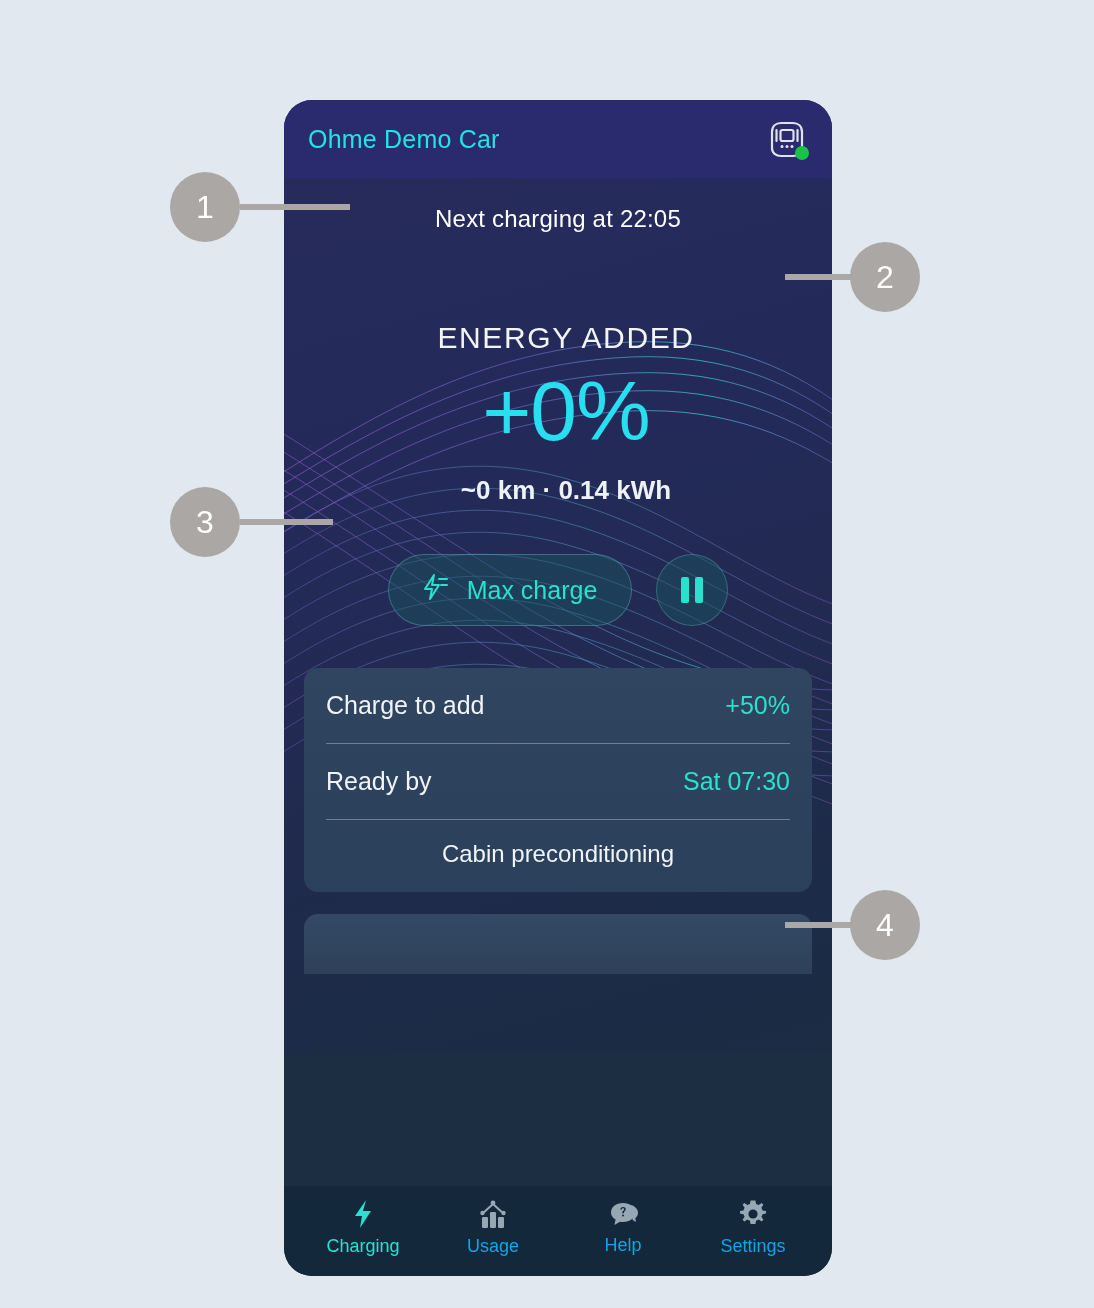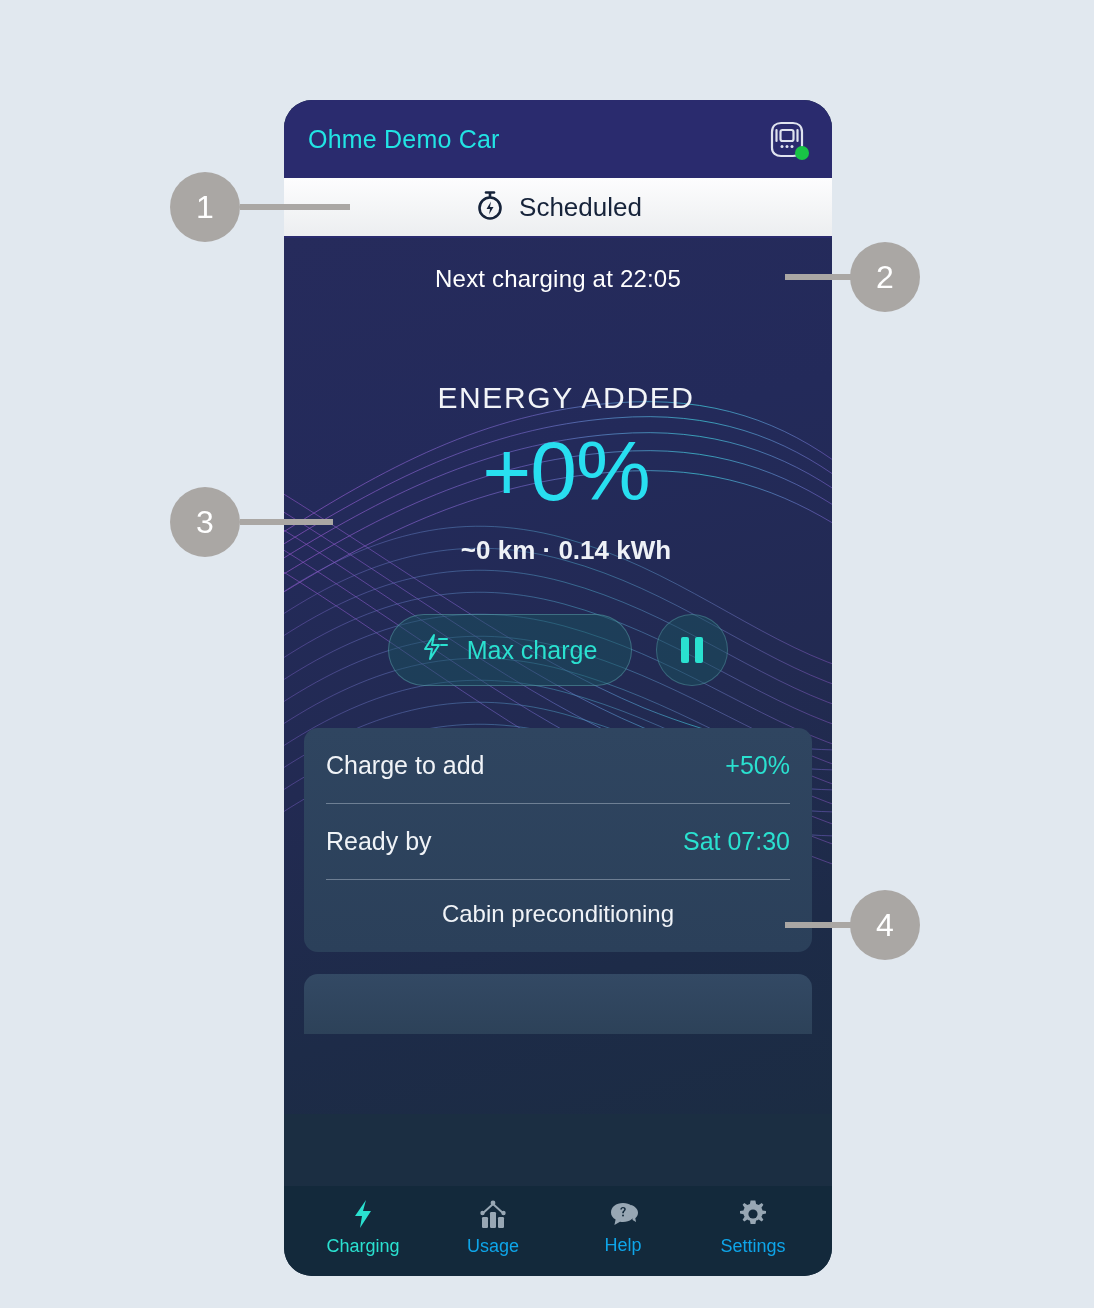--- a/index.html
+++ b/index.html
@@ -267,31 +267,20 @@
         <line x1="12.5" y1="14" x2="12.5" y2="25" stroke="#dfe3ef" stroke-width="2.2" stroke-linecap="round"></line>
         <line x1="33.5" y1="14" x2="33.5" y2="25" stroke="#dfe3ef" stroke-width="2.2" stroke-linecap="round"></line>
         <circle cx="18" cy="30.5" r="1.5" fill="#dfe3ef"></circle>
         <circle cx="23" cy="30.5" r="1.5" fill="#dfe3ef"></circle>
         <circle cx="28" cy="30.5" r="1.5" fill="#dfe3ef"></circle>
       </svg>
       <span class="charger-dot"></span>
     </span>
   </div>
 
-  <div class="status-bar">
-    <span>
-      <svg width="32" height="32" viewBox="0 0 32 32" fill="none">
-        <line x1="12" y1="3.5" x2="20" y2="3.5" stroke="#16233a" stroke-width="2.6" stroke-linecap="round"></line>
-        <line x1="16" y1="4" x2="16" y2="8" stroke="#16233a" stroke-width="2.6"></line>
-        <circle cx="16" cy="19" r="10.5" stroke="#16233a" stroke-width="2.6" fill="none"></circle>
-        <path d="M17 12.5 L12.5 20 H16 L15 25.5 L19.5 18 H16 Z" fill="#16233a"></path>
-      </svg>
-    </span>
-    <span class="status-label">Scheduled</span>
-  </div>
 
   <div class="screen-body">
 
     <svg class="waves" viewBox="0 0 548 876" preserveAspectRatio="none">
       <defs>
         <linearGradient id="wg" x1="0" y1="0" x2="1" y2="0">
           <stop offset="0%" stop-color="#8b4fc0" stop-opacity=".75"></stop>
           <stop offset="45%" stop-color="#7a6bd0" stop-opacity=".6"></stop>
           <stop offset="75%" stop-color="#3fc9d8" stop-opacity=".75"></stop>
           <stop offset="100%" stop-color="#7a4fc0" stop-opacity=".6"></stop>

